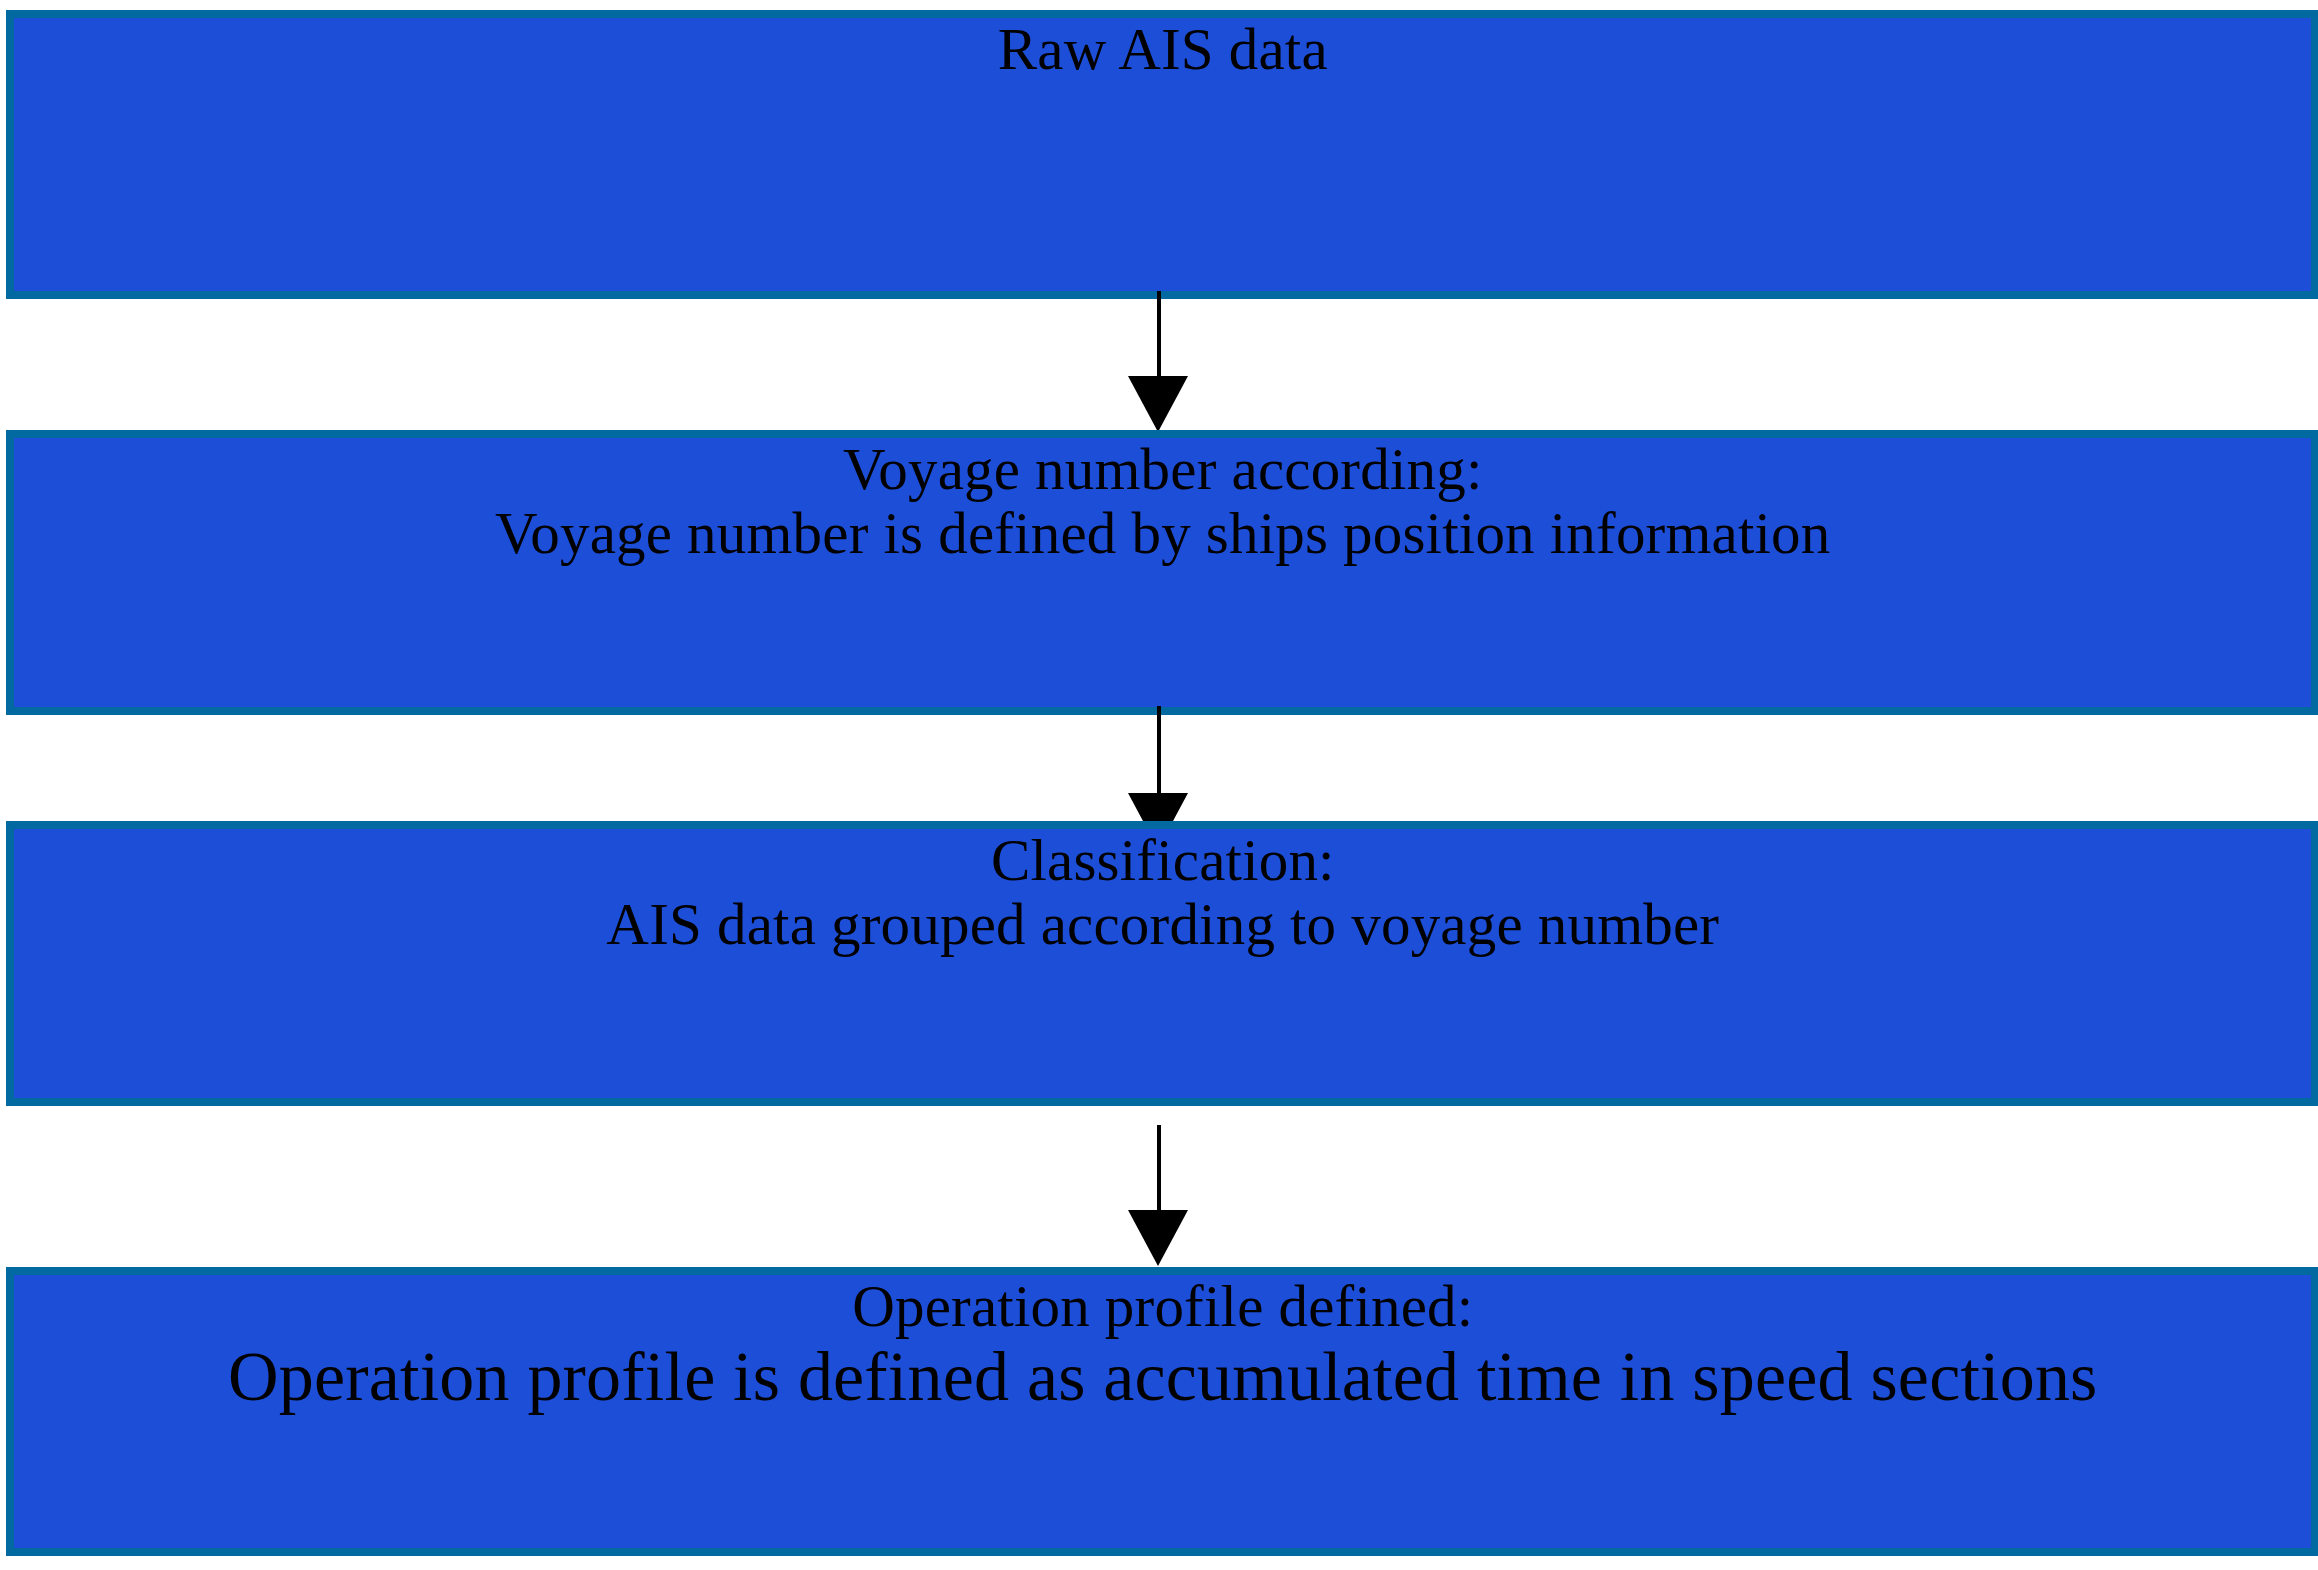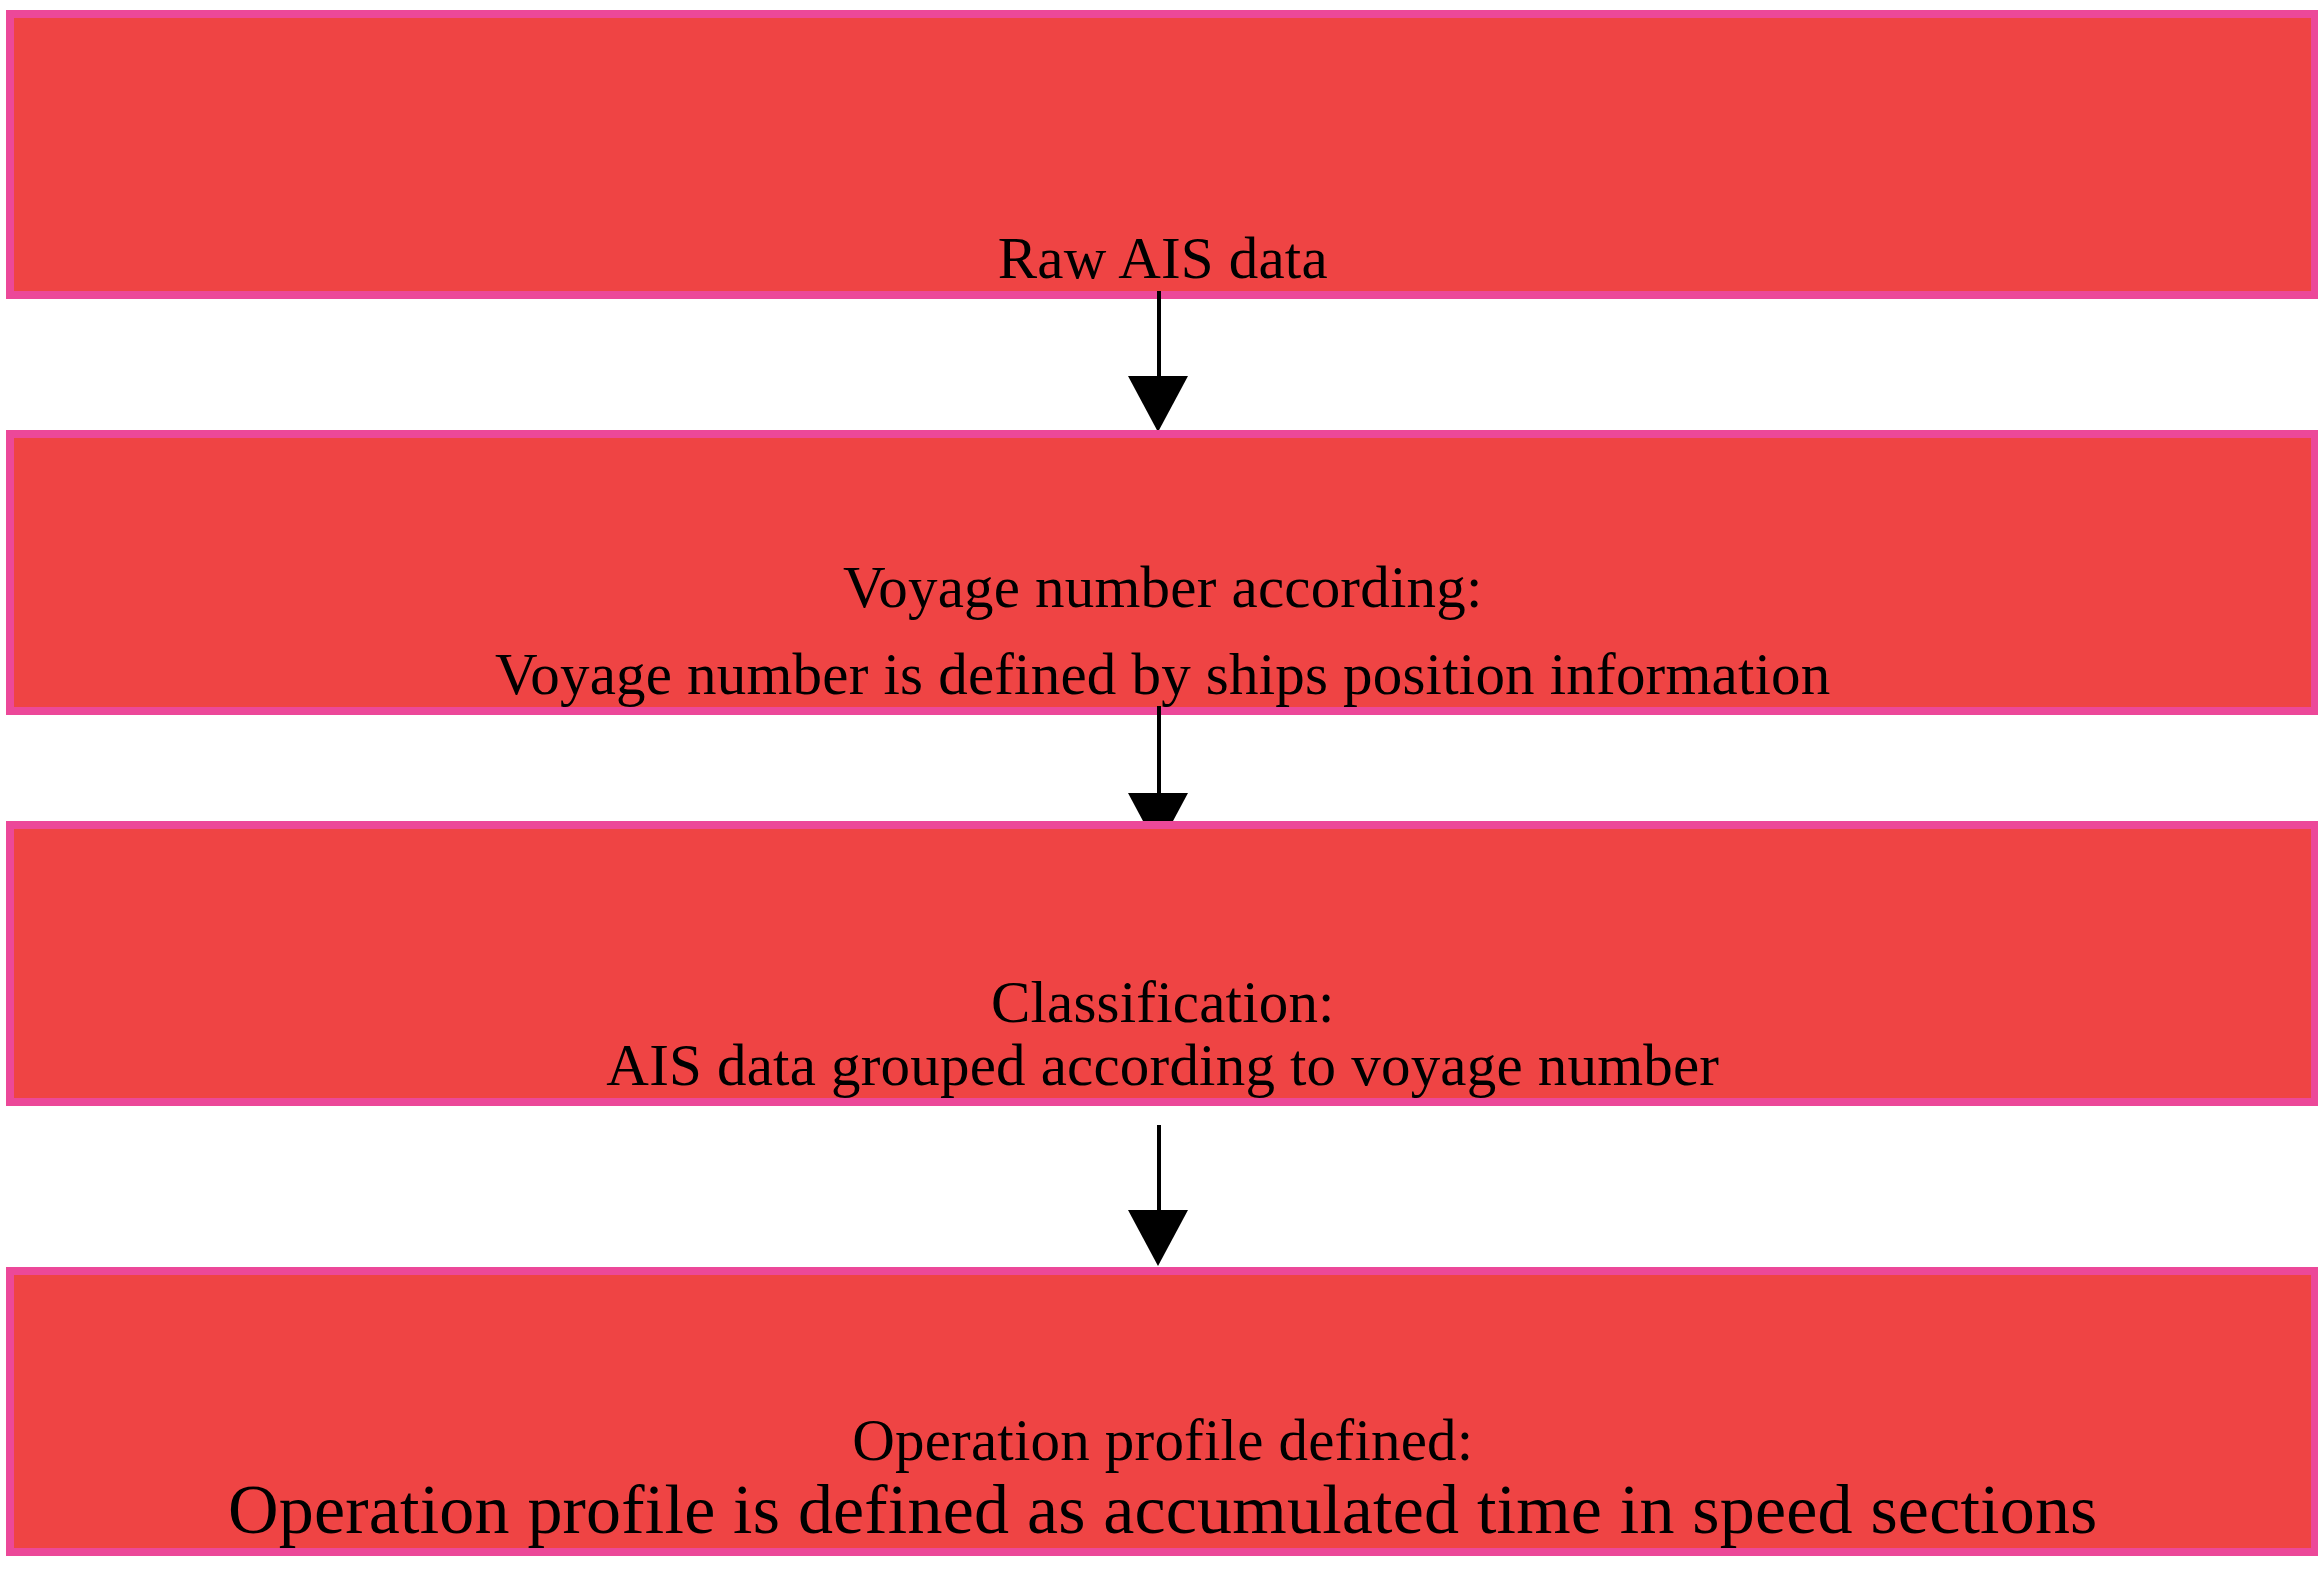--- a/index.html
+++ b/index.html
@@ -17,48 +17,48 @@
     width: 2319px;
     height: 1570px;
     background: #ffffff;
     overflow: hidden;
   }
 
   .node {
     position: absolute;
     left: 6.3px;
     width: 2297px;               
-    border: 8px solid #ec4899;
-    background: #ef4444;
+    border: 8px solid #0369a1;
+    background: #1d4ed8;
     box-sizing: content-box;
     display: flex;
     flex-direction: column;
     align-items: center;
-    justify-content: flex-end;
+    justify-content: flex-start;
     text-align: center;
   }
 
   .node-line {
     display: block;
     white-space: nowrap;
     font-size: 59px;
     line-height: 1.08;
     letter-spacing: 0.2px;
     color: #000000;
   }
 
   
   #node-raw-ais-data      { top: 9.8px;   height: 273px; }
   #node-voyage-number     { top: 430px;  height: 269px; }
   #node-classification    { top: 821px;  height: 269px; }
   #node-operation-profile { top: 1267px; height: 273px; }
 
   
   #node-operation-profile .node-line.wide { font-size: 70px; }
-  #node-voyage-number   .node-line.wide   { font-size: 59px; margin-top: 24px; }
+  #node-voyage-number   .node-line.wide   { font-size: 59px; }
 
   
   .arrow {
     position: absolute;
     left: 1153px;
     width: 10.7px;
   }
   .arrow .shaft {
     position: absolute;
     left: 3.6px;

